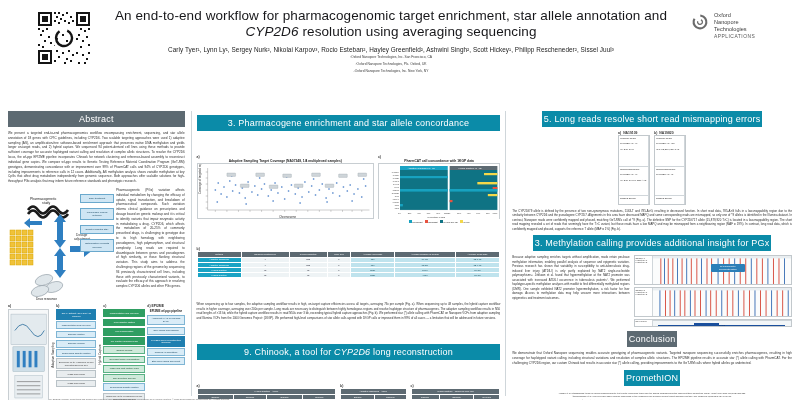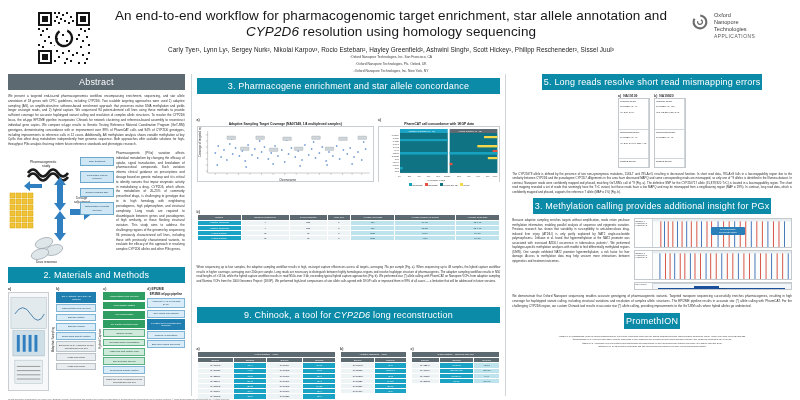--- a/index.html
+++ b/index.html
@@ -23,21 +23,21 @@
   .authors { font-size:6.4px; margin-top:5px; color:#1c1c1c; letter-spacing:.05px; }
   .affil { font-size:3.3px; color:#3a3a3a; line-height:1.5; margin-top:2px; }
   .logo { width:96px; flex:0 0 auto; display:flex; align-items:flex-start; gap:4px;
           margin-top:6px; margin-right:6px; }
   .logo-mark { width:20px; height:20px; flex:0 0 auto; }
   .logo-txt { font-size:5.6px; line-height:1.28; color:#3d3d3d; }
   .logo-txt .apps { font-size:4.9px; letter-spacing:.5px; color:#555; display:block; margin-top:1px; }
 
   
   .cols { display:flex; gap:6px; height:322px; }
-  .col { display:flex; flex-direction:column; gap:4px; }
+  .col { display:flex; flex-direction:column; gap:4px;margin-top:37px; }
   .col1 { width:178px; }
   .col2 { width:318px; border-left:1px solid #cfd6da; border-right:1px solid #cfd6da; padding:4px 5px;gap:24px; }
   .col3 { width:282px;align-items:center; }
 
   
   .banner { color:#fff; text-align:center; font-size:9px; font-weight:400;
             padding:3px 2px; letter-spacing:.2px; }
   .banner.grey { background:#5d6a72; }
   .banner.teal { background:#0b8ba8; }
   .banner .ital { font-style:italic; }
@@ -181,21 +181,21 @@
         <g transform="translate(28,28)">
           <circle r="9.5" fill="none" stroke="#fff" stroke-width="5"></circle>
           <circle r="8" fill="none" stroke="#141414" stroke-width="2.4" stroke-dasharray="30 8" transform="rotate(20)"></circle>
         </g>
       </svg>
     </div>
 
     <div class="head-center">
       <div class="title">
         <span>An end-to-end workflow for pharmacogenomic target enrichment, star allele annotation and</span><br>
-        <span class="ital">CYP2D6</span><span> resolution using homology sequencing</span>
+        <span class="ital">CYP2D6</span><span> resolution using averaging sequencing</span>
       </div>
       <div class="authors">Carly Tyer¹, Lynn Ly¹, Sergey Nurk², Nikolai Karpov³, Rocio Esteban², Hayley Greenfield², Ashwini Singh², Scott Hickey¹, Philipp Rescheneder², Sissel Juul³</div>
       <div class="affil">¹Oxford Nanopore Technologies, Inc. San Francisco, CA</div>
       <div class="affil">²Oxford Nanopore Technologies, Plc. Oxford, UK</div>
       <div class="affil">³Oxford Nanopore Technologies, Inc. New York, NY</div>
     </div>
 
     <div class="logo">
       <div class="logo-mark">
         <svg width="20" height="20" viewBox="0 0 20 20">
@@ -282,21 +282,20 @@
           <div style="position:absolute;right:-2px;top:6px;width:34px;display:flex;flex-direction:column;gap:5px;">
             <div class="box-blue">Safe treatment</div>
             <div class="box-blue">Favourable clinical outcome</div>
             <div class="box-blue">Shorter hospital stay</div>
             <div class="box-blue">Optimisation of health services</div>
           </div>
         </div>
         <div class="intro-txt body-txt">Pharmacogenetic (PGx) variation affects individual metabolism by changing the efficacy of uptake, signal transduction, and breakdown of pharmaceutical compounds. Such variation informs clinical guidance on prescriptions and dosage based on genetic makeup and it is critical to identify variants that impair enzymatic activity in metabolizing a drug. CYP2D6, which affects the metabolism of 20-25% of commonly prescribed drugs, is challenging to genotype due to its high homology with neighboring pseudogenes, high polymorphism, and structural complexity. Long reads are required to disambiguate between genes and pseudogenes of high similarity, or those flanking structural variation. This study aims to address the challenging regions of the genome by sequencing 94 previously characterized cell lines, including those with previously characterized variants, to evaluate the efficacy of this approach in resolving complex CYP2D6 alleles and other PGx genes.</div>
       </div>
 
-      <div class="banner teal">2. Materials and Methods</div>
 
       <div class="methods-figs">
 
         <div class="mcol" style="flex:1.05">
           <div class="fig-label">a)</div>
           <div class="panel" style="flex:1;position:relative;background:#f6f8f9;">
             <svg width="100%" height="100%" viewBox="0 0 40 92" preserveAspectRatio="none">
               <rect x="2" y="4" width="36" height="30" fill="#e3eaee" stroke="#9fb0ba" stroke-width=".4"></rect>
               <path d="M6 20 q8 -12 16 0 q8 12 14 0" fill="none" stroke="#2b6d9c" stroke-width=".8"></path>
               <rect x="4" y="36" width="32" height="24" fill="#cfdfe8" stroke="#8fa7b4" stroke-width=".4"></rect>
@@ -1059,20 +1058,21 @@
             </div>
             <div class="genebar" style="flex:1;height:8px;">
               <div class="gl"></div>
               <div class="gx" style="left:30%;width:18%;"></div>
               <div class="gt">NAT2</div>
             </div>
           </div>
         </div>
       </div>
 
+      <div class="banner grey">Conclusion</div>
       <div class="body-txt">We demonstrate that Oxford Nanopore sequencing enables accurate genotyping of pharmacogenetic variants. Targeted nanopore sequencing successfully enriches pharmacogenes, resulting in high coverage for haplotyped variant calling, including structural variations and resolution of complex allelic structures. The EPI2ME pipeline results in accurate star (*) allele calling with PharmCAT. For the challenging CYP2D6 region, our custom Chinook tool results in accurate star (*) allele calling, providing improvements to the GeT-RM calls where hybrid alleles go undetected.</div>
 
       <div class="banner teal">PromethION</div>
       <div class="refs">
         <div>¹Caudle et al. Standardizing terms for clinical pharmacogenetic test results: consensus terms from the Clinical Pharmacogenetics Implementation Consortium (CPIC). Genet Med. 2017 Feb;19(2):215-223.</div>
         <div>²Byrska-Bishop et al. High-coverage whole-genome sequencing of the expanded 1000 Genomes Project cohort including 602 trios. Cell. 2022 Sep 1;185(18):3426-3440.e19.</div>
         <div>³Zhang et al. Association of NAT2 promoter hypermethylation with susceptibility to anti-tuberculosis drug-induced liver injury. Int J Tuberc Lung Dis. 2019.</div>
         <div>⁴Jittikoon et al. NAT2 promoter methylation and anti-tuberculosis drug-induced liver injury in Thai tuberculosis patients.</div>
       </div>
     </div>

